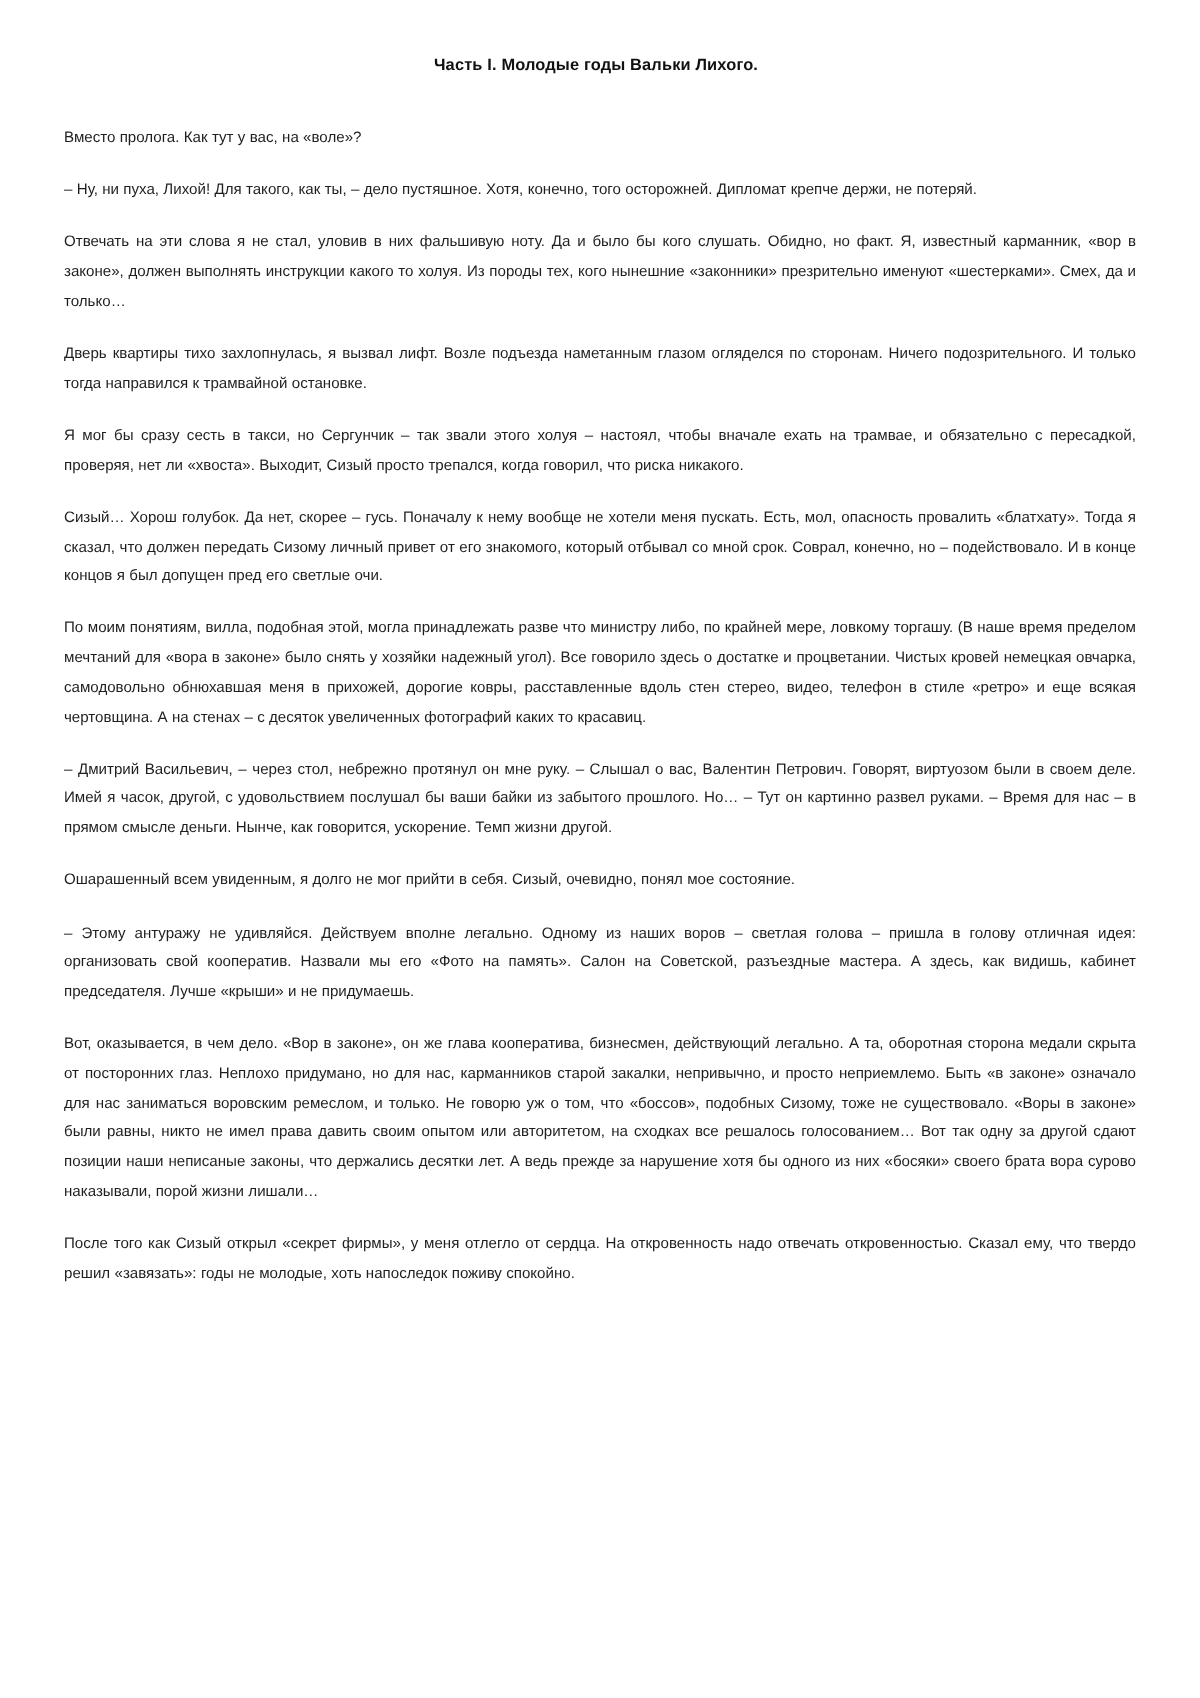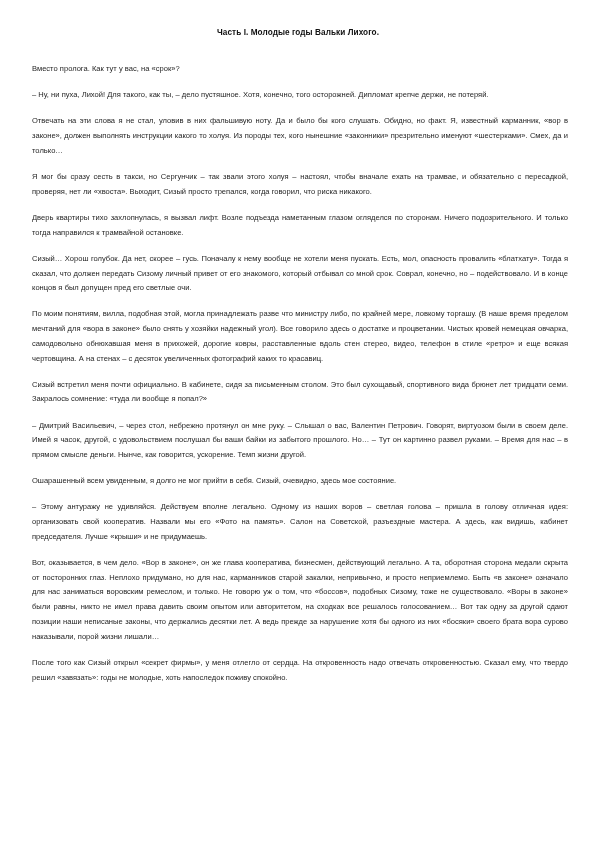--- a/index.html
+++ b/index.html
@@ -60,28 +60,27 @@
   }
 </style>
 </head>
 <body>
 
 <div class="page">
 
   <h1 class="page-title">Часть I. Молодые годы Вальки Лихого.</h1>
 
   <div class="body-text">
-    <p class="para">Вместо пролога. Как тут у вас, на «срок»?</p>
+    <p class="para">Вместо пролога. Как тут у вас, на «воле»?</p>
     <p class="para">– Ну, ни пуха, Лихой! Для такого, как ты, – дело пустяшное. Хотя, конечно, того осторожней. Дипломат крепче держи, не потеряй.</p>
     <p class="para">Отвечать на эти слова я не стал, уловив в них фальшивую ноту. Да и было бы кого слушать. Обидно, но факт. Я, известный карманник, «вор в законе», должен выполнять инструкции какого то холуя. Из породы тех, кого нынешние «законники» презрительно именуют «шестерками». Смех, да и только…</p>
+    <p class="para">Дверь квартиры тихо захлопнулась, я вызвал лифт. Возле подъезда наметанным глазом огляделся по сторонам. Ничего подозрительного. И только тогда направился к трамвайной остановке.</p>
     <p class="para">Я мог бы сразу сесть в такси, но Сергунчик – так звали этого холуя – настоял, чтобы вначале ехать на трамвае, и обязательно с пересадкой, проверяя, нет ли «хвоста». Выходит, Сизый просто трепался, когда говорил, что риска никакого.</p>
-    <p class="para">Дверь квартиры тихо захлопнулась, я вызвал лифт. Возле подъезда наметанным глазом огляделся по сторонам. Ничего подозрительного. И только тогда направился к трамвайной остановке.</p>
     <p class="para">Сизый…  Хорош голубок. Да нет, скорее – гусь. Поначалу к нему вообще не хотели меня пускать. Есть, мол, опасность провалить «блатхату». Тогда я сказал, что должен передать Сизому личный привет от его знакомого, который отбывал со мной срок. Соврал, конечно, но – подействовало. И в конце концов я был допущен пред его светлые очи.</p>
     <p class="para">По моим понятиям, вилла, подобная этой, могла принадлежать разве что министру либо, по крайней мере, ловкому торгашу. (В наше время пределом мечтаний для «вора в законе» было снять у хозяйки надежный угол). Все говорило здесь о достатке и процветании. Чистых кровей немецкая овчарка, самодовольно обнюхавшая меня в прихожей, дорогие ковры, расставленные вдоль стен стерео, видео, телефон в стиле «ретро» и еще всякая чертовщина. А на стенах – с десяток увеличенных фотографий каких то красавиц.</p>
-    <p class="para">Сизый встретил меня почти официально. В кабинете, сидя за письменным столом. Это был сухощавый, спортивного вида брюнет лет тридцати семи. Закралось сомнение: «туда ли вообще я попал?»</p>
     <p class="para">– Дмитрий Васильевич, – через стол, небрежно протянул он мне руку. – Слышал о вас, Валентин Петрович. Говорят, виртуозом были в своем деле. Имей я часок, другой, с удовольствием послушал бы ваши байки из забытого прошлого. Но… – Тут он картинно развел руками. – Время для нас – в прямом смысле деньги. Нынче, как говорится, ускорение. Темп жизни другой.</p>
-    <p class="para">Ошарашенный всем увиденным, я долго не мог прийти в себя. Сизый, очевидно, здесь мое состояние.</p>
+    <p class="para">Ошарашенный всем увиденным, я долго не мог прийти в себя. Сизый, очевидно, понял мое состояние.</p>
     <p class="para">– Этому антуражу не удивляйся. Действуем вполне легально. Одному из наших воров – светлая голова – пришла в голову отличная идея: организовать свой кооператив. Назвали мы его «Фото на память». Салон на Советской, разъездные мастера. А здесь, как видишь, кабинет председателя. Лучше «крыши» и не придумаешь.</p>
     <p class="para">Вот, оказывается, в чем дело. «Вор в законе», он же глава кооператива, бизнесмен, действующий легально. А та, оборотная сторона медали скрыта от посторонних глаз. Неплохо придумано, но для нас, карманников старой закалки, непривычно, и просто неприемлемо. Быть «в законе» означало для нас заниматься воровским ремеслом, и только. Не говорю уж о том, что «боссов», подобных Сизому, тоже не существовало. «Воры в законе» были равны, никто не имел права давить своим опытом или авторитетом, на сходках все решалось голосованием…  Вот так одну за другой сдают позиции наши неписаные законы, что держались десятки лет. А ведь прежде за нарушение хотя бы одного из них «босяки» своего брата вора сурово наказывали, порой жизни лишали…</p>
     <p class="para">После того как Сизый открыл «секрет фирмы», у меня отлегло от сердца. На откровенность надо отвечать откровенностью. Сказал ему, что твердо решил «завязать»: годы не молодые, хоть напоследок поживу спокойно.</p>
   </div>
 
 </div>
 
 </body></html>

